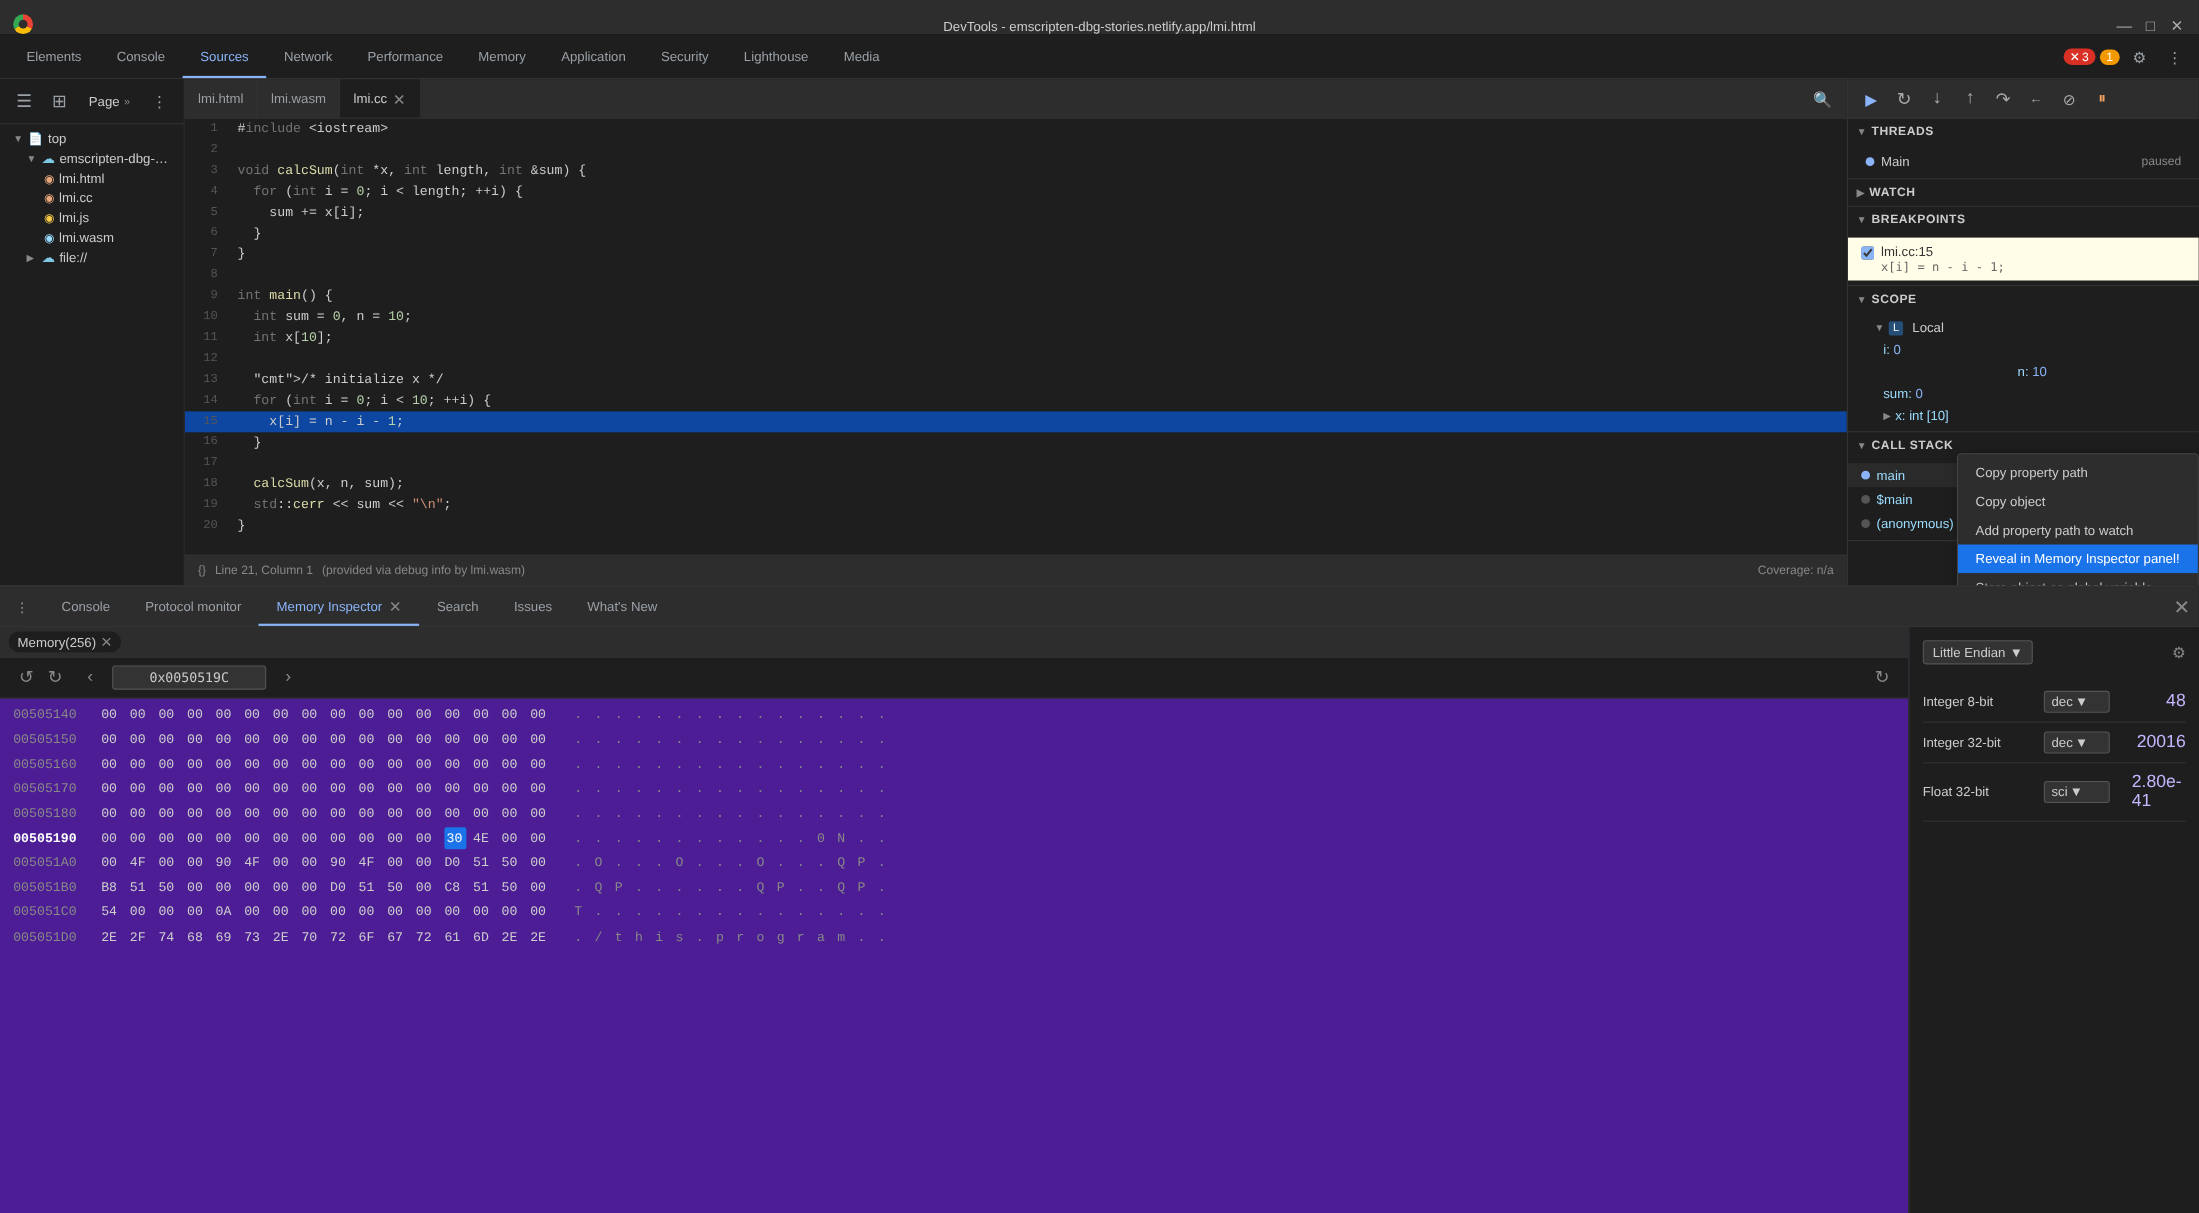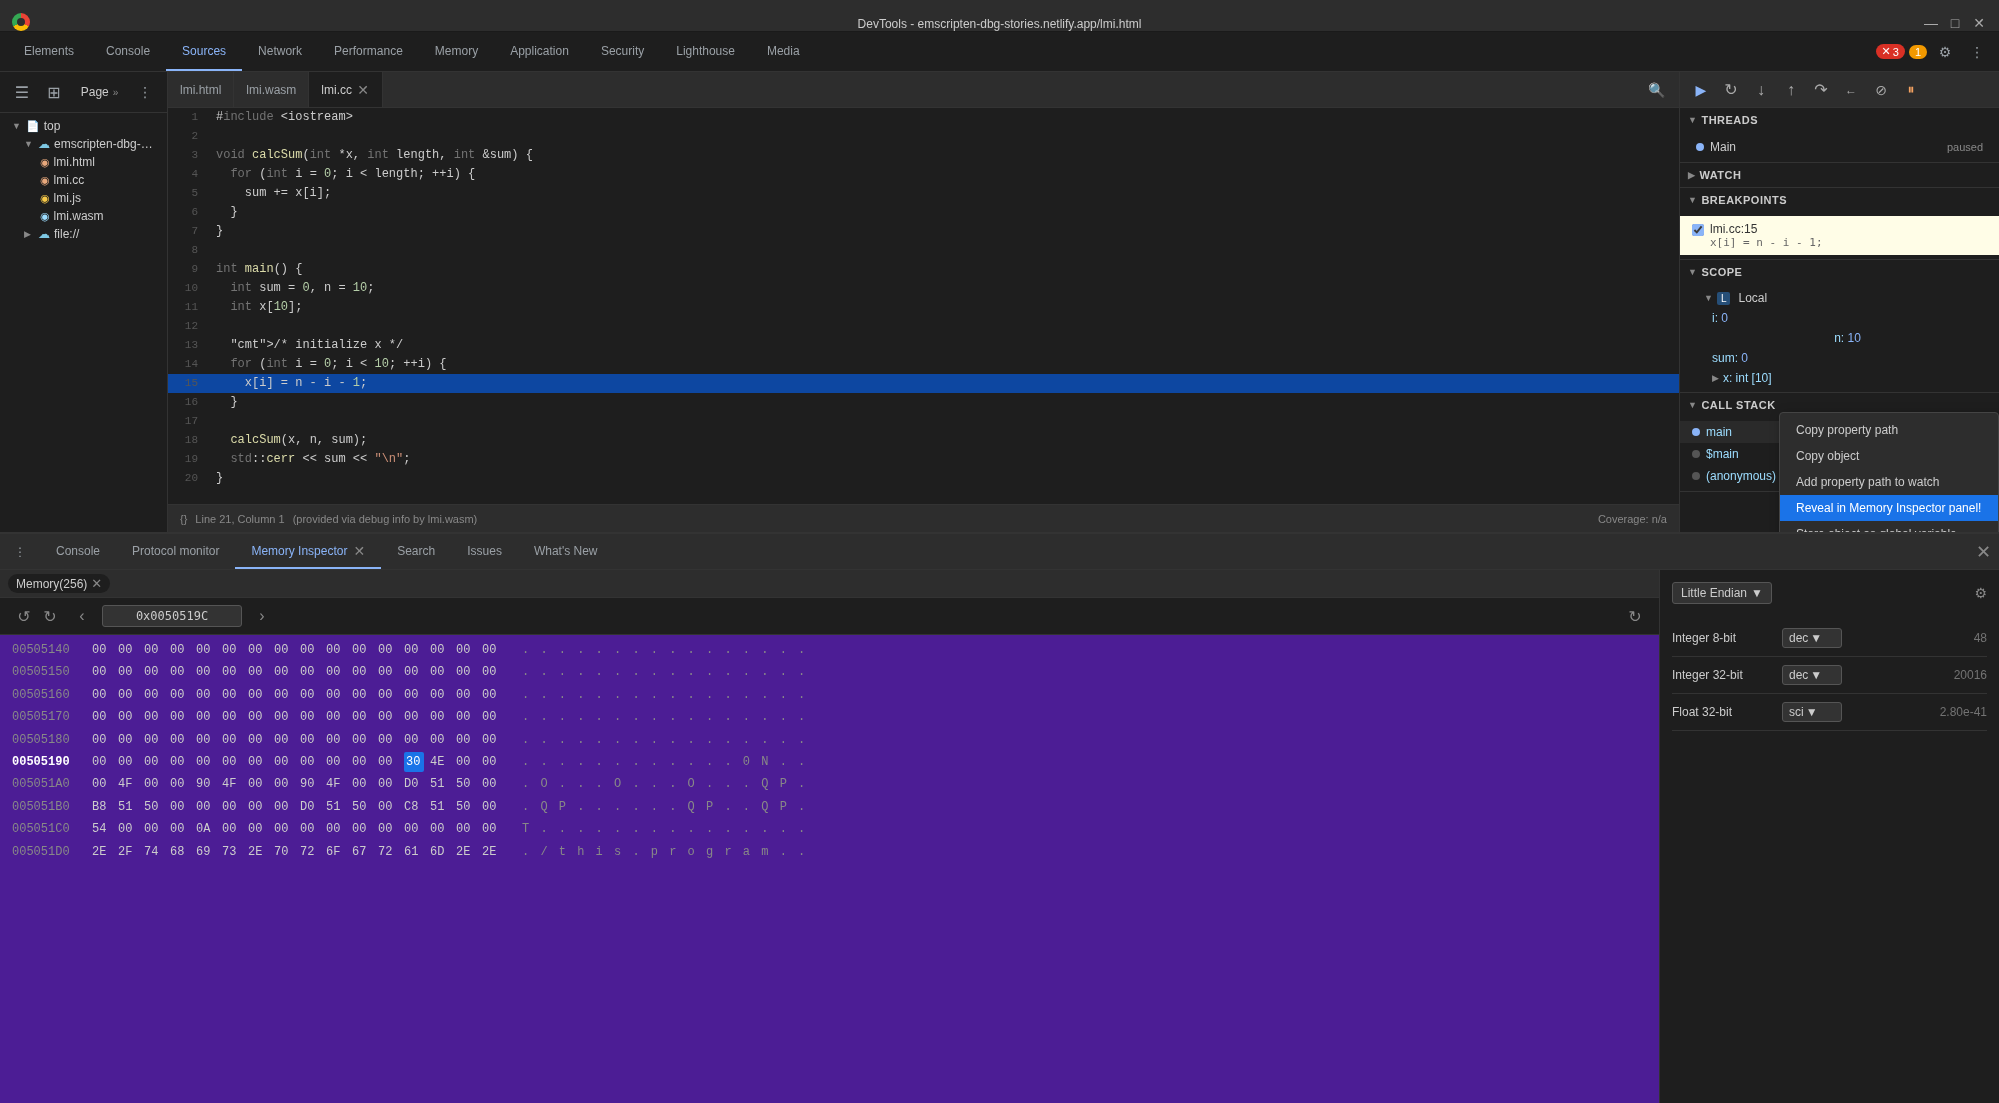--- a/index.html
+++ b/index.html
@@ -500,21 +500,21 @@
       padding: 0 2px;
     }
     .hex-ascii {
       margin-left: 20px;
       color: #888;
       letter-spacing: 2px;
     }
 
     
     .memory-right {
-      width: 340px;
+      width: 264px;
       background: #1e1e1e;
       border-left: 1px solid #333;
       padding: 12px;
     }
     .memory-right-header {
       display: flex;
       align-items: center;
       justify-content: space-between;
       margin-bottom: 16px;
     }
@@ -541,21 +541,21 @@
       background: #333;
       border: 1px solid #555;
       color: #ccc;
       padding: 2px 6px;
       border-radius: 3px;
       font-size: 12px;
       cursor: pointer;
       display: flex; align-items: center; gap: 2px;
       min-width: 60px;
     }
-    .val-value { color: #737373; font-size: 12px; margin-left: auto; }
+    .val-value { color: #c4b5fd; font-size: 16px; margin-left: auto; }
 
     
     ::-webkit-scrollbar { width: 8px; height: 8px; }
     ::-webkit-scrollbar-track { background: #1e1e1e; }
     ::-webkit-scrollbar-thumb { background: #444; border-radius: 4px; }
 
     .scope-local-header {
       padding: 3px 8px 3px 24px;
       display: flex; align-items: center; gap: 4px;
       font-size: 12px; color: #ccc;

